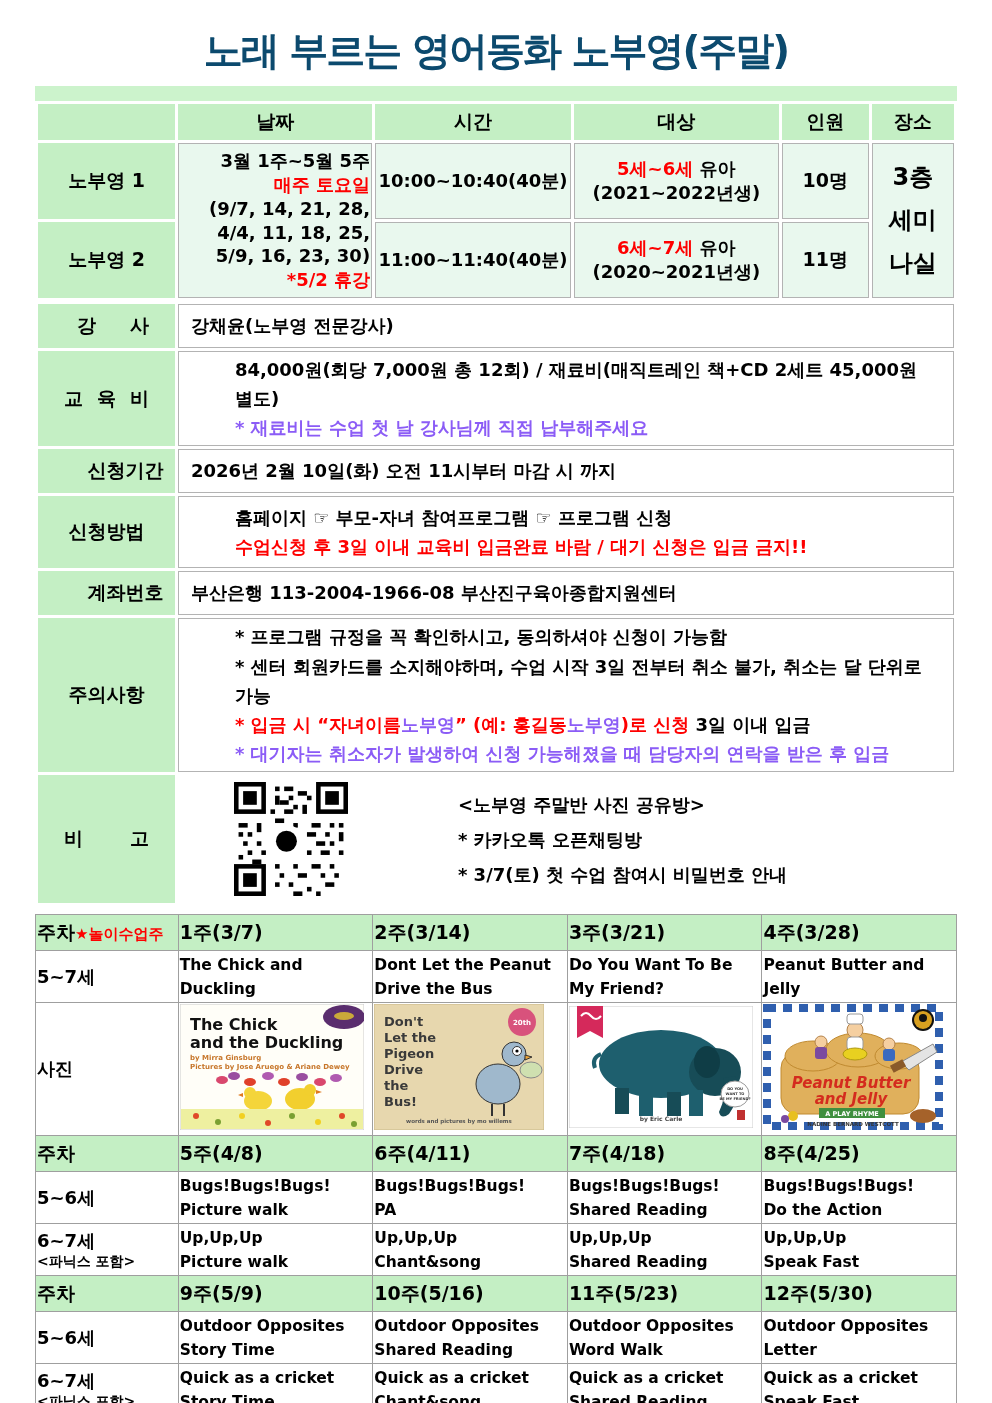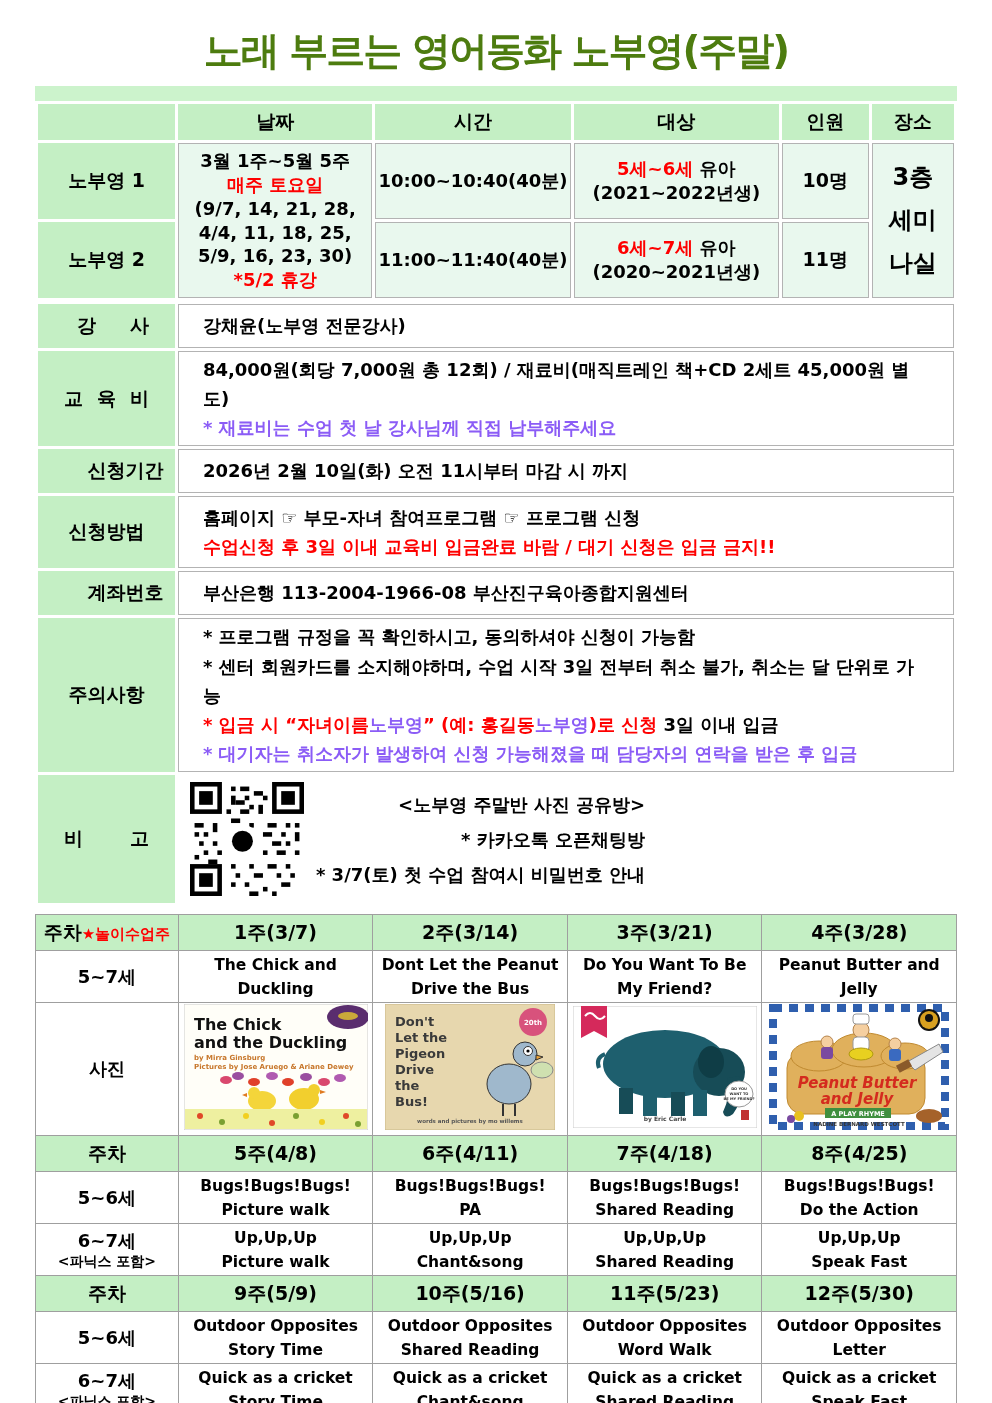--- a/index.html
+++ b/index.html
@@ -1,46 +1,46 @@
 <!DOCTYPE html>
 <html><head>
 <meta charset="utf-8">
 <style>
   html,body{margin:0;padding:0;background:#fff;}
   body{font-family:"DejaVu Sans","Liberation Sans",sans-serif;}
   .page{width:992px;height:1403px;background:#fff;box-sizing:border-box;padding:24px 35px 0;overflow:hidden;}
-  h1{margin:0;text-align:center;font-size:39px;font-weight:bold;letter-spacing:-2px;color:#4d7c0f;}
+  h1{margin:0;text-align:center;font-size:39px;font-weight:bold;letter-spacing:-2px;color:#0c4a6e;}
   .bar{height:15px;background:#ccf3cc;margin-top:8px;}
   table{width:100%;table-layout:fixed;}
   .ta,.tb{border-spacing:3px;border-collapse:separate;}
   .ta{margin-top:0;}
   .ta td{text-align:center;vertical-align:middle;font-weight:bold;color:#000;}
   .g{background:#c4efc4;font-size:19px;}
   .lg{background:#e9f8ee;border:1px solid #b3b3b3;font-size:18px;}
   .ta tr.hdr td{height:34px;}
   .ta tr.r td{height:72px;}
-  .date div{line-height:1.32;font-size:18px;}
+  .date div{line-height:1.32;font-size:18px;text-align:right;}
   .cap{color:#0000dd;font-size:19px;}
   .place div{line-height:1.8;font-size:24px;}
   .red{color:#fe0000;}
   .blue{color:#8b5cf6;}
   .tb td{font-weight:bold;color:#000;}
   .tb .g{text-align:center;vertical-align:middle;}
-  .tb .w{background:#fff;border:1px solid #b3b3b3;text-align:left;padding:3px 24px;font-size:18px;vertical-align:middle;}
+  .tb .w{background:#fff;border:1px solid #b3b3b3;text-align:left;padding:3px 12px;font-size:18px;vertical-align:middle;}
   .tb .nob{border:none;padding:0 0 0 12px;}
-  .tb .w div{line-height:1.62;}
+  .tb .w div{line-height:1.62;margin-left:44px;}
   tr.h38 td{height:36px;padding-left:39px;}
   tr.h66 td{height:64px;}
   tr.h134 td{height:132px;}
   tr.h130 td{height:128px;}
   .spread{text-align:justify;text-align-last:justify;padding:0 26px;}
-  .remark-in{display:flex;align-items:center;gap:12px;text-align:right;}
+  .remark-in{display:flex;align-items:center;gap:22px;}
   .remark-in .rlines div{line-height:1.95;font-size:18px;}
   .tc{margin-top:8px;border-collapse:collapse;}
-  .tc td{border:1px solid #9f9f9f;text-align:center;vertical-align:middle;font-weight:bold;color:#000;margin-left:28px;}
+  .tc td{border:1px solid #9f9f9f;text-align:left;vertical-align:middle;font-weight:bold;color:#000;margin-left:28px;}
   .tc td.g2{background:#c4efc4;font-size:19px;height:33px;}
   .wknote{color:#fe0000;font-size:15px;}
   .agelbl{font-size:18px;}
   .sub2{font-size:14px;}
   .eng{font-size:15.5px;line-height:1.55;}
   .tc tr.rt td{height:49px;}
   .tc tr.rp td{height:128px;padding:1px;}
   .footer{margin-top:12px;display:flex;justify-content:center;align-items:center;gap:10px;}
   .footer .org{font-size:22px;font-weight:bold;color:#4e4e4e;letter-spacing:-1px;}
   svg text{font-family:"DejaVu Sans","Liberation Sans",sans-serif;}

